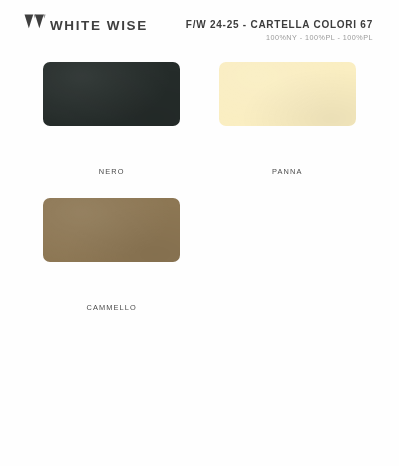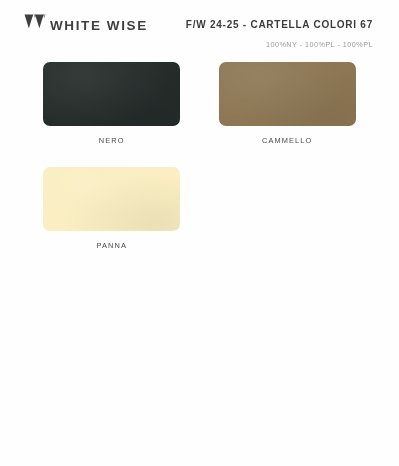--- a/index.html
+++ b/index.html
@@ -63,21 +63,21 @@
 
   .doc-title {
     font-size: 10px;
     font-weight: bold;
     letter-spacing: 0.75px;
     color: #3c3c3c;
     white-space: nowrap;
   }
 
   .doc-subtitle {
-    margin-top: 10px;
+    margin-top: 3px;
     font-size: 7.2px;
     letter-spacing: 0.5px;
     color: #9a9a9a;
     white-space: nowrap;
   }
 
   
   .swatch-grid {
     padding: 6px 24px 0 24px;
     box-sizing: border-box;
@@ -85,20 +85,21 @@
     flex-wrap: wrap;
   }
 
   .swatch-cell {
     width: 50%;
     box-sizing: border-box;
     display: flex;
     flex-direction: column;
     align-items: center;
     margin-bottom: 22px;
+    gap: 31px;
   }
 
   .swatch-chip {
     width: 137px;
     height: 64px;
     border-radius: 7px;
     position: relative;
     overflow: hidden;
   }
 
@@ -151,24 +152,24 @@
   </div>
 
   <div class="swatch-grid">
 
     <div class="swatch-cell">
       <div class="swatch-chip" style="background-color: rgb(37, 44, 42);"></div>
       <div class="swatch-label">NERO</div>
     </div>
 
     <div class="swatch-cell">
-      <div class="swatch-chip" style="background-color: rgb(141, 119, 84);"></div>
-      <div class="swatch-label">CAMMELLO</div>
+      <div class="swatch-chip" style="background-color: rgb(250, 238, 194);"></div>
+      <div class="swatch-label">PANNA</div>
     </div>
 
     <div class="swatch-cell">
-      <div class="swatch-chip" style="background-color: rgb(250, 238, 194);"></div>
-      <div class="swatch-label">PANNA</div>
+      <div class="swatch-chip" style="background-color: rgb(141, 119, 84);"></div>
+      <div class="swatch-label">CAMMELLO</div>
     </div>
 
   </div>
 
 </div>
 
 </body></html>

